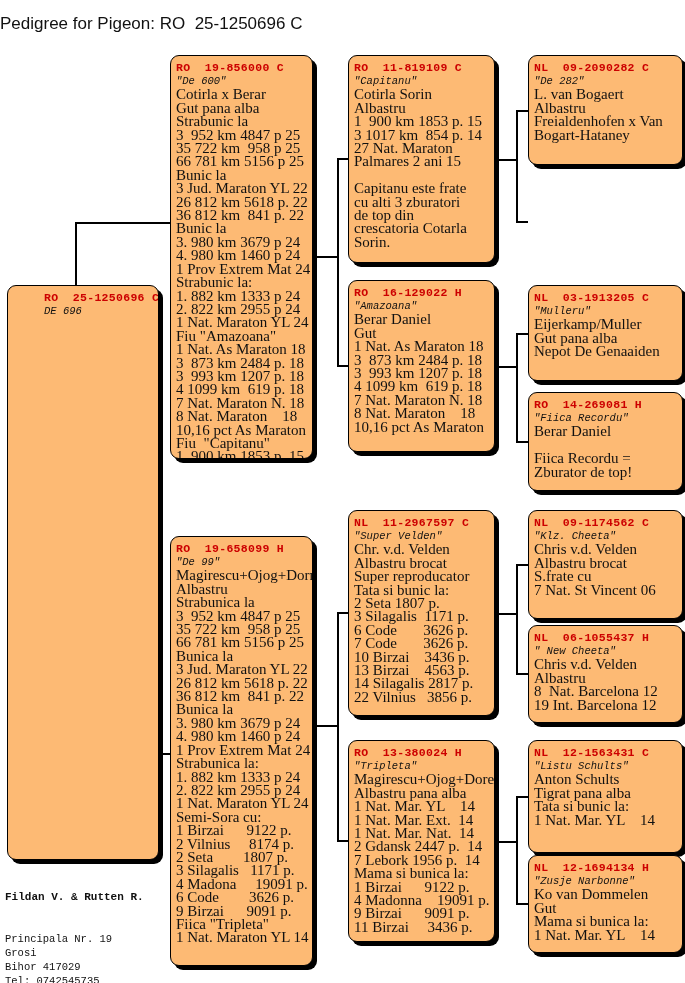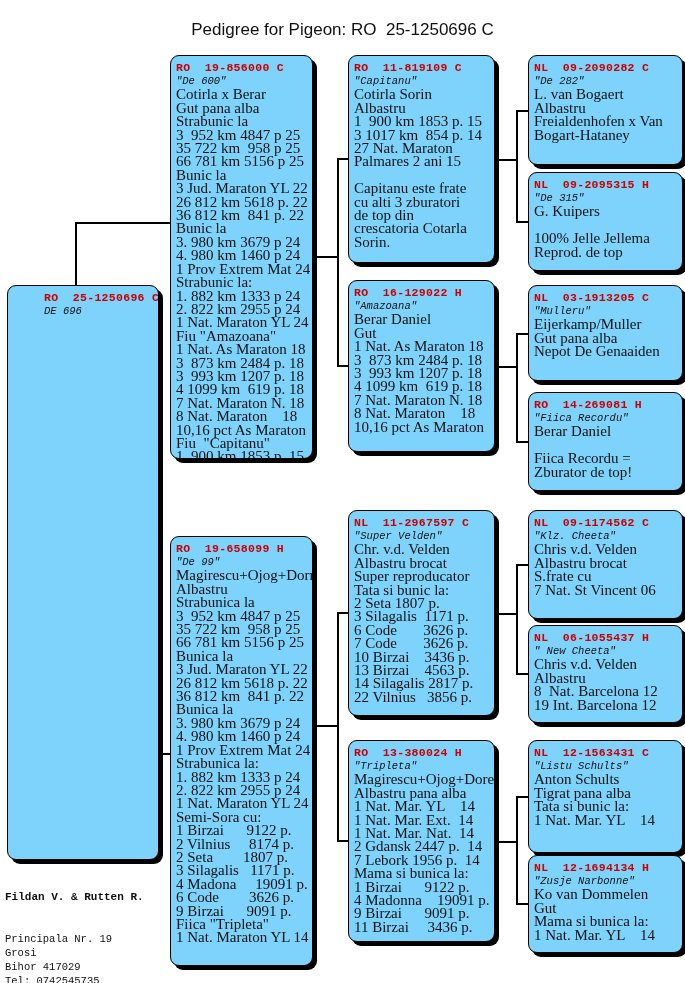--- a/index.html
+++ b/index.html
@@ -2,26 +2,26 @@
 <html><head>
 <meta charset="utf-8">
 <style>
   html,body { margin:0; padding:0; background:#ffffff; }
   .page {
     position:relative; width:685px; height:983px; background:#fff;
     font-family:"Liberation Mono","DejaVu Sans Mono",monospace;
     color:#111; overflow:hidden;
   }
   .title {
-    position:absolute; top:20px; left:0; width:100%; text-align:center;
+    position:absolute; top:14px; left:0; width:100%; text-align:left;
     font-family:"Liberation Sans","DejaVu Sans",sans-serif;
     font-size:17px; color:#111; white-space:pre;
   }
   .box {
-    position:absolute; background:#7dd3fc; border:1.5px solid #000;
+    position:absolute; background:#fdba74; border:1.5px solid #000;
     border-radius:9px; box-shadow:4px 4px 0 #000;
     padding:4px 5px 2px 5px; box-sizing:border-box; overflow:hidden;
   }
   .ring {
     color:#cc0000; font-weight:bold; font-size:11.5px; line-height:15px;
     white-space:pre; letter-spacing:0.3px;
   }
   .pname { font-style:italic; font-size:10.5px; line-height:13.4px; white-space:pre; }
   .blines { font-size:15px; line-height:13.4px; white-space:pre; color:#111;font-family:Liberation Serif, serif; }
   .line { position:absolute; background:#000; }
@@ -174,28 +174,20 @@
   </div>
 
   <div class="box" style="left:528px; top:55px; width:155px; height:110px;">
     <div class="ring">NL  09-2090282 C</div>
     <div class="pname">"De 282"</div>
     <div class="blines">L. van Bogaert
 Albastru
 Freialdenhofen x Van
 Bogart-Hataney</div>
   </div>
-  <div class="box" style="left:528px; top:172px; width:155px; height:99px;">
-    <div class="ring">NL  09-2095315 H</div>
-    <div class="pname">"De 315"</div>
-    <div class="blines">G. Kuipers
-
-100% Jelle Jellema
-Reprod. de top</div>
-  </div>
   <div class="box" style="left:528px; top:285px; width:155px; height:96px;">
     <div class="ring">NL  03-1913205 C</div>
     <div class="pname">"Mulleru"</div>
     <div class="blines">Eijerkamp/Muller
 Gut pana alba
 Nepot De Genaaiden</div>
   </div>
   <div class="box" style="left:528px; top:392px; width:155px; height:99px;">
     <div class="ring">RO  14-269081 H</div>
     <div class="pname">"Fiica Recordu"</div>

